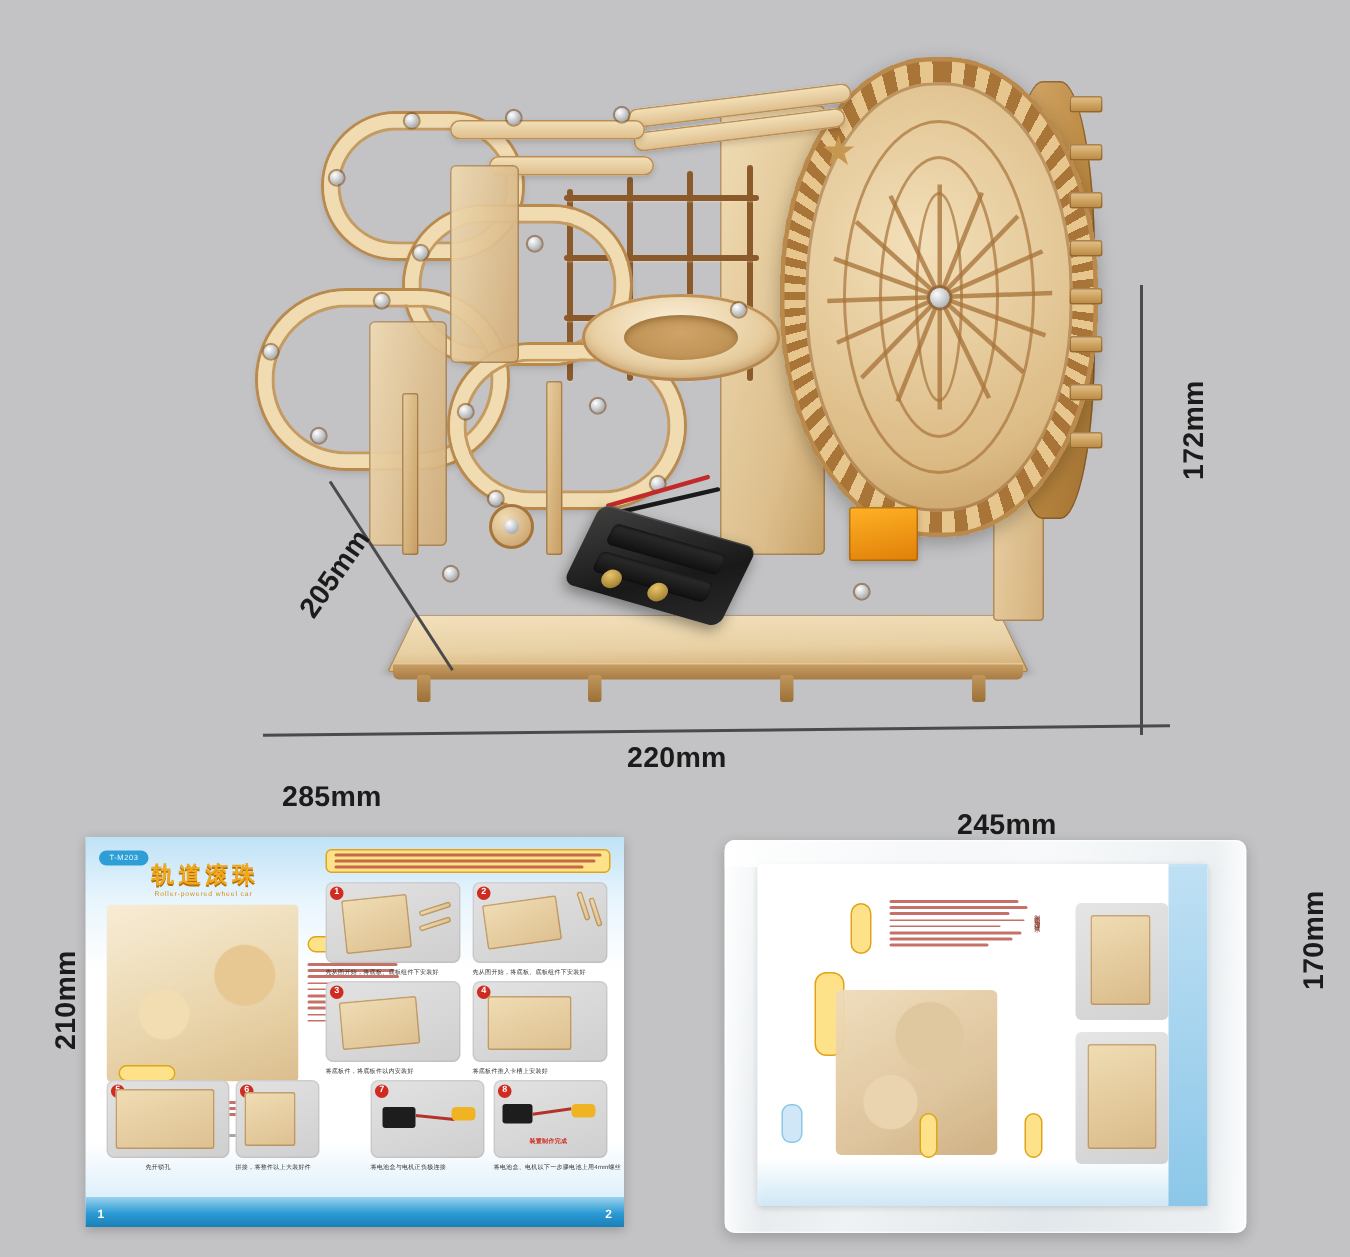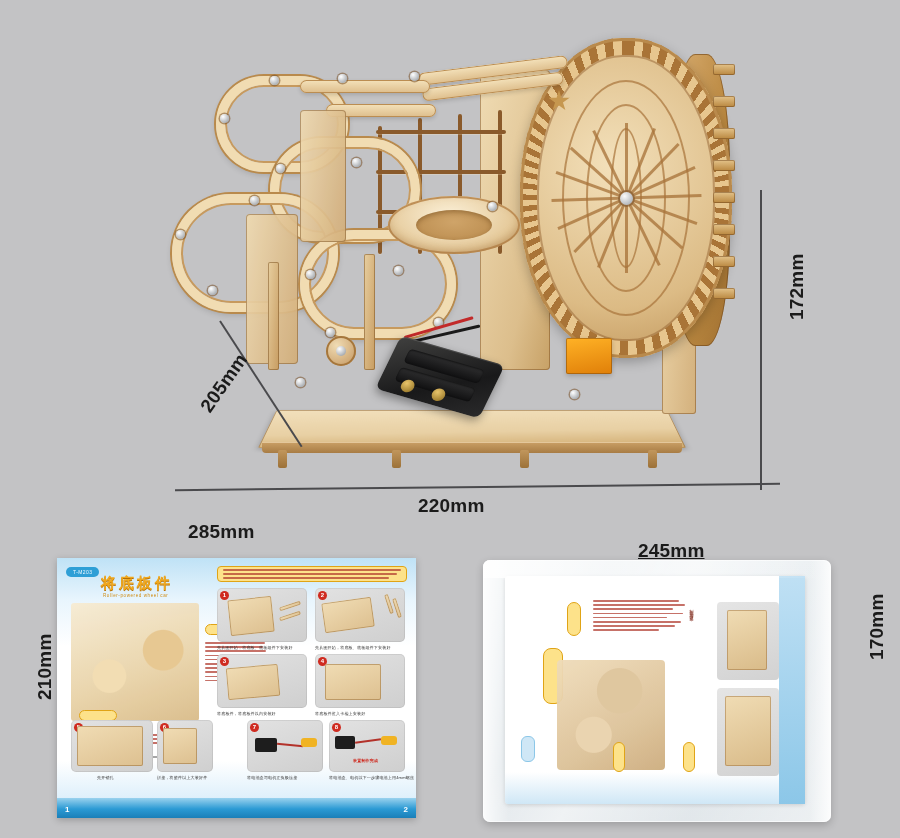--- a/index.html
+++ b/index.html
@@ -452,28 +452,28 @@
   <div class="dimline diag" style="left:220px;top:320px;width:150px;transform:rotate(57deg);"></div>
   <div class="dim rotdiag" style="left:196px;top:404px;">205mm</div>
 
   <div class="dimline h" style="left:175px;top:486px;width:605px;transform:rotate(-0.6deg);"></div>
   <div class="dim" style="left:418px;top:495px;">220mm</div>
 
   <div class="dim" style="left:188px;top:521px;">285mm</div>
 
   <div class="dim rot90" style="left:34px;top:700px;">210mm</div>
 
-  <div class="dim" style="left:638px;top:540px;text-decoration:underline;">245mm</div>
+  <div class="dim" style="left:638px;top:540px;">245mm</div>
 
   <div class="dim rot90" style="left:866px;top:660px;">170mm</div>
 
   <div id="manual">
 
     <div class="badge-code">T-M203</div>
-    <div class="man-title">将底板件</div>
+    <div class="man-title">轨道滚珠</div>
     <div class="man-subtitle">Roller-powered wheel car</div>
     <div class="man-hero"></div>
 
     <div class="yellow-tag big" style="left:148px;top:66px;width:40px;"></div>
     <div class="txt-lines" style="left:148px;top:84px;width:62px;">
       <div class="tline" style="width:60px"></div>
         <div class="tline" style="width:58px"></div>
       <div class="tline" style="width:61px"></div>
         <div class="tline" style="width:54px"></div>
       <div class="tline" style="width:59px"></div>

